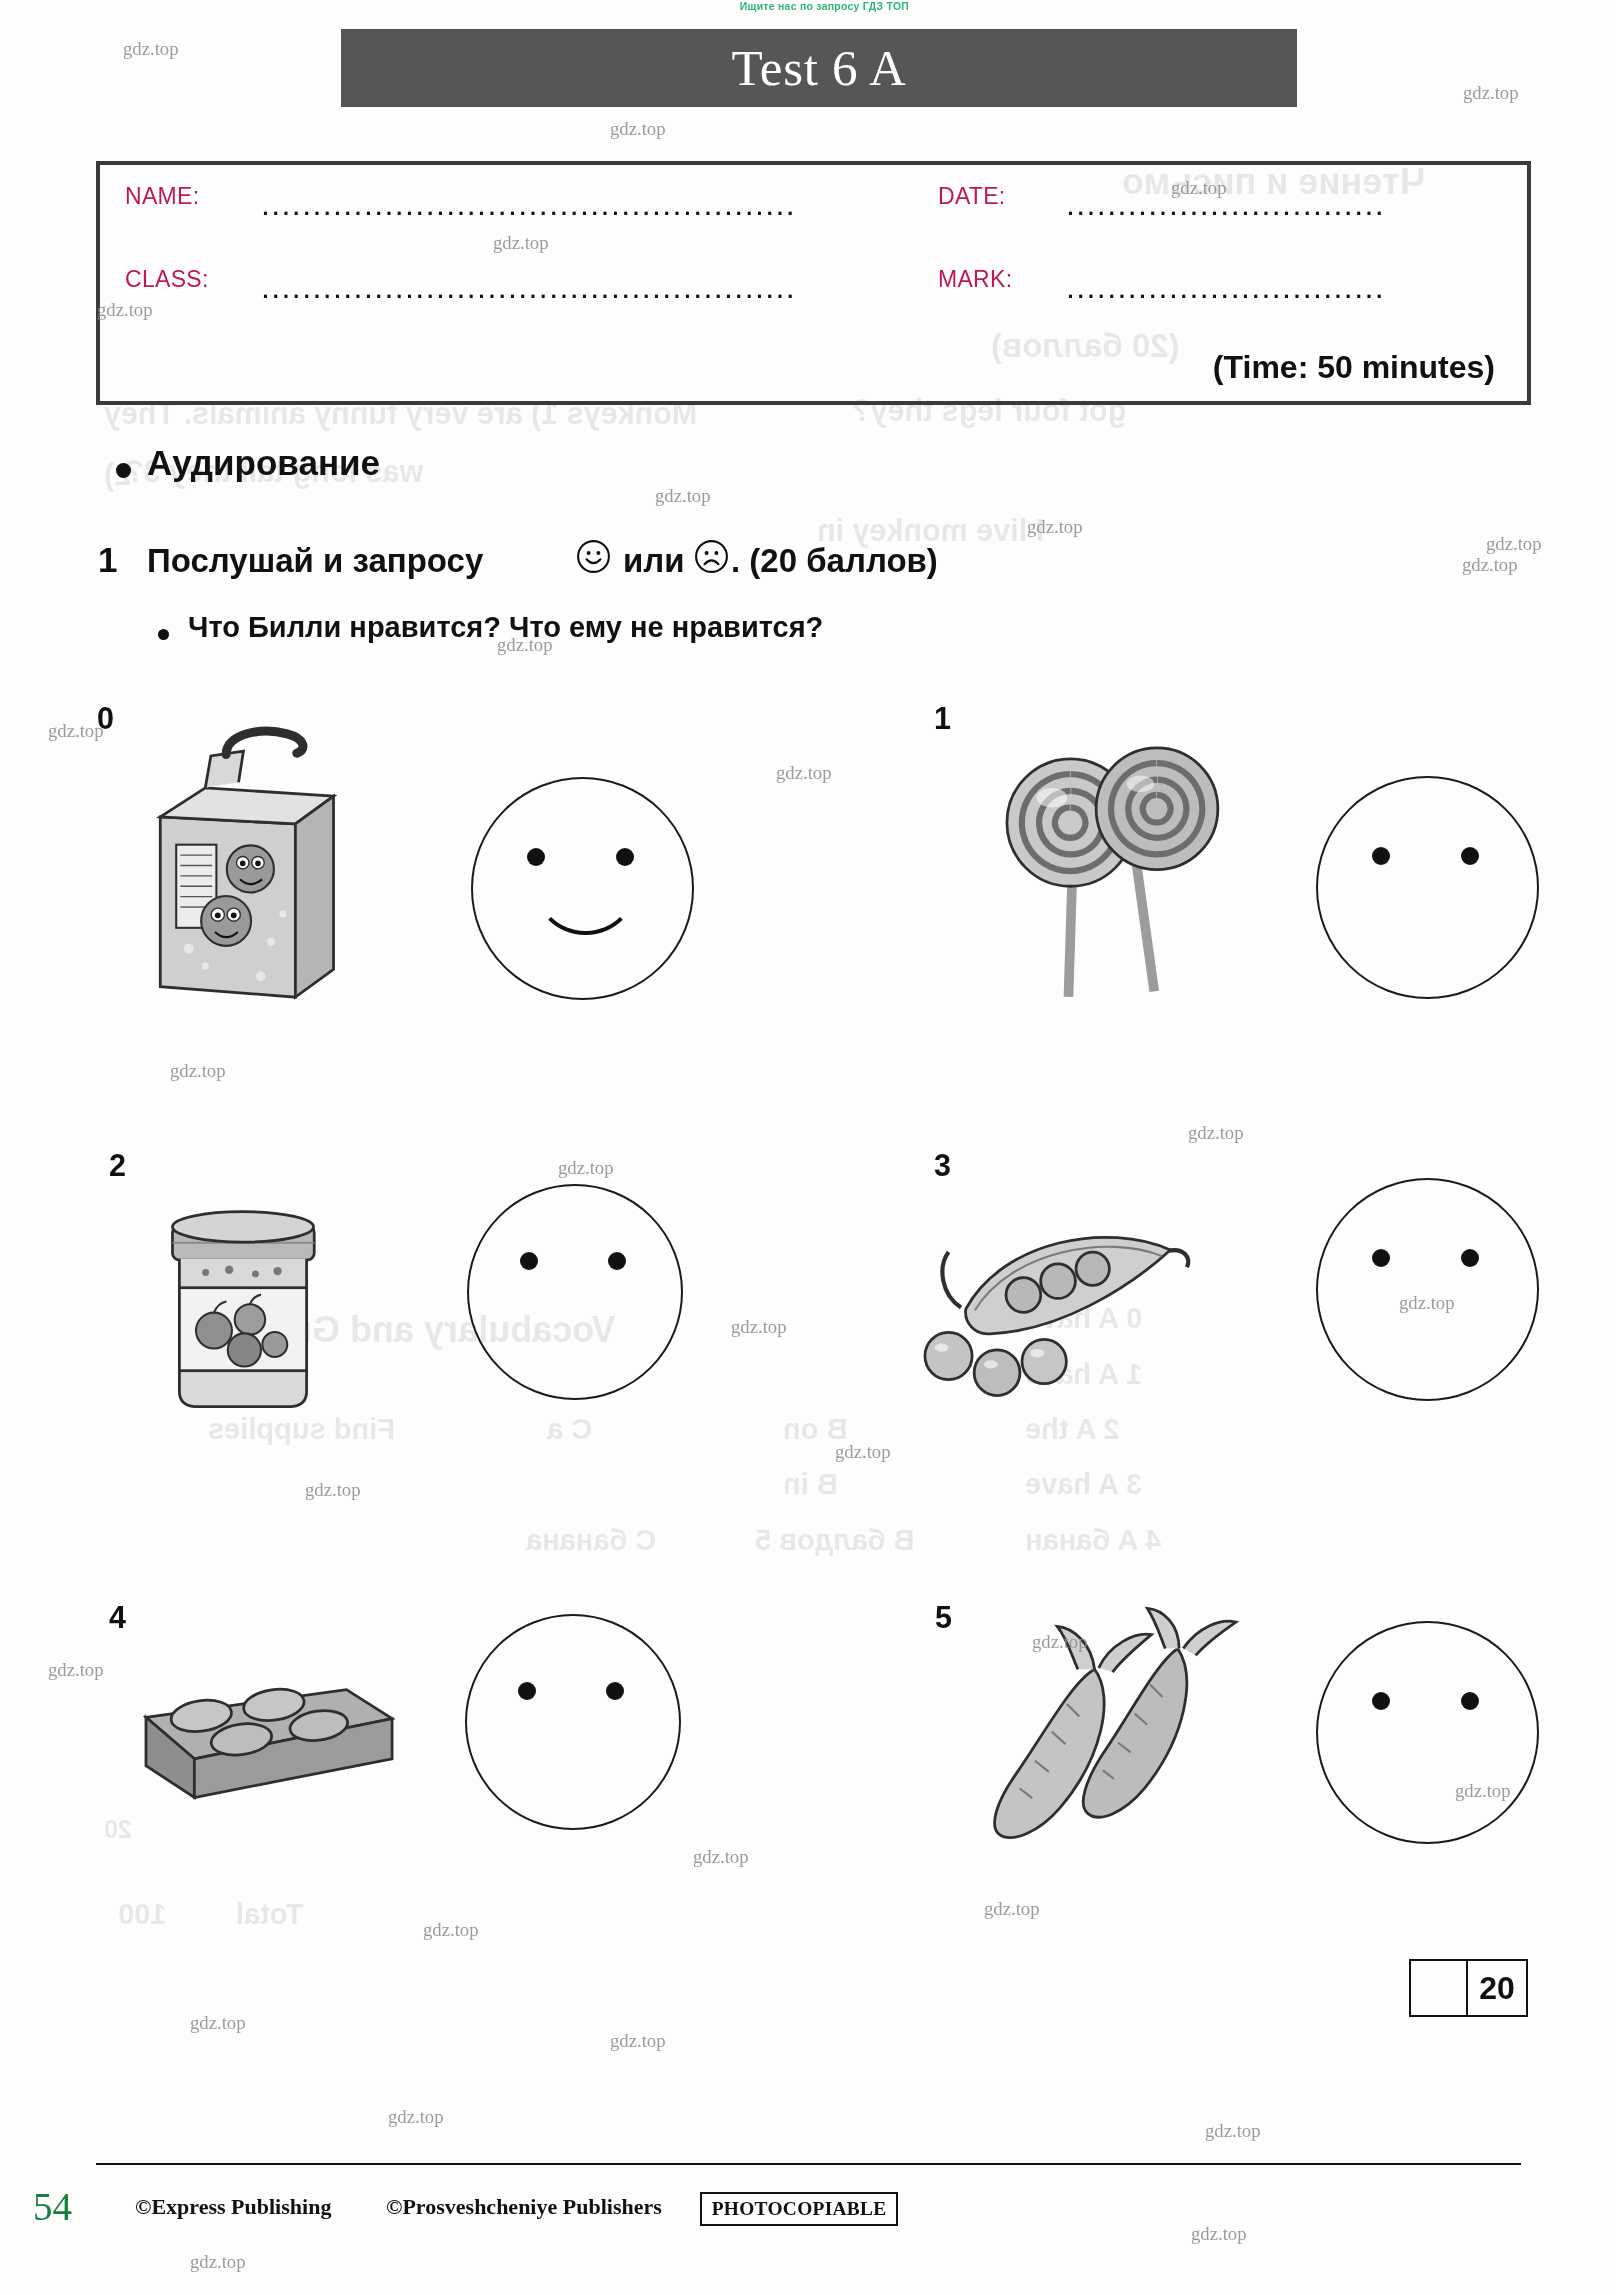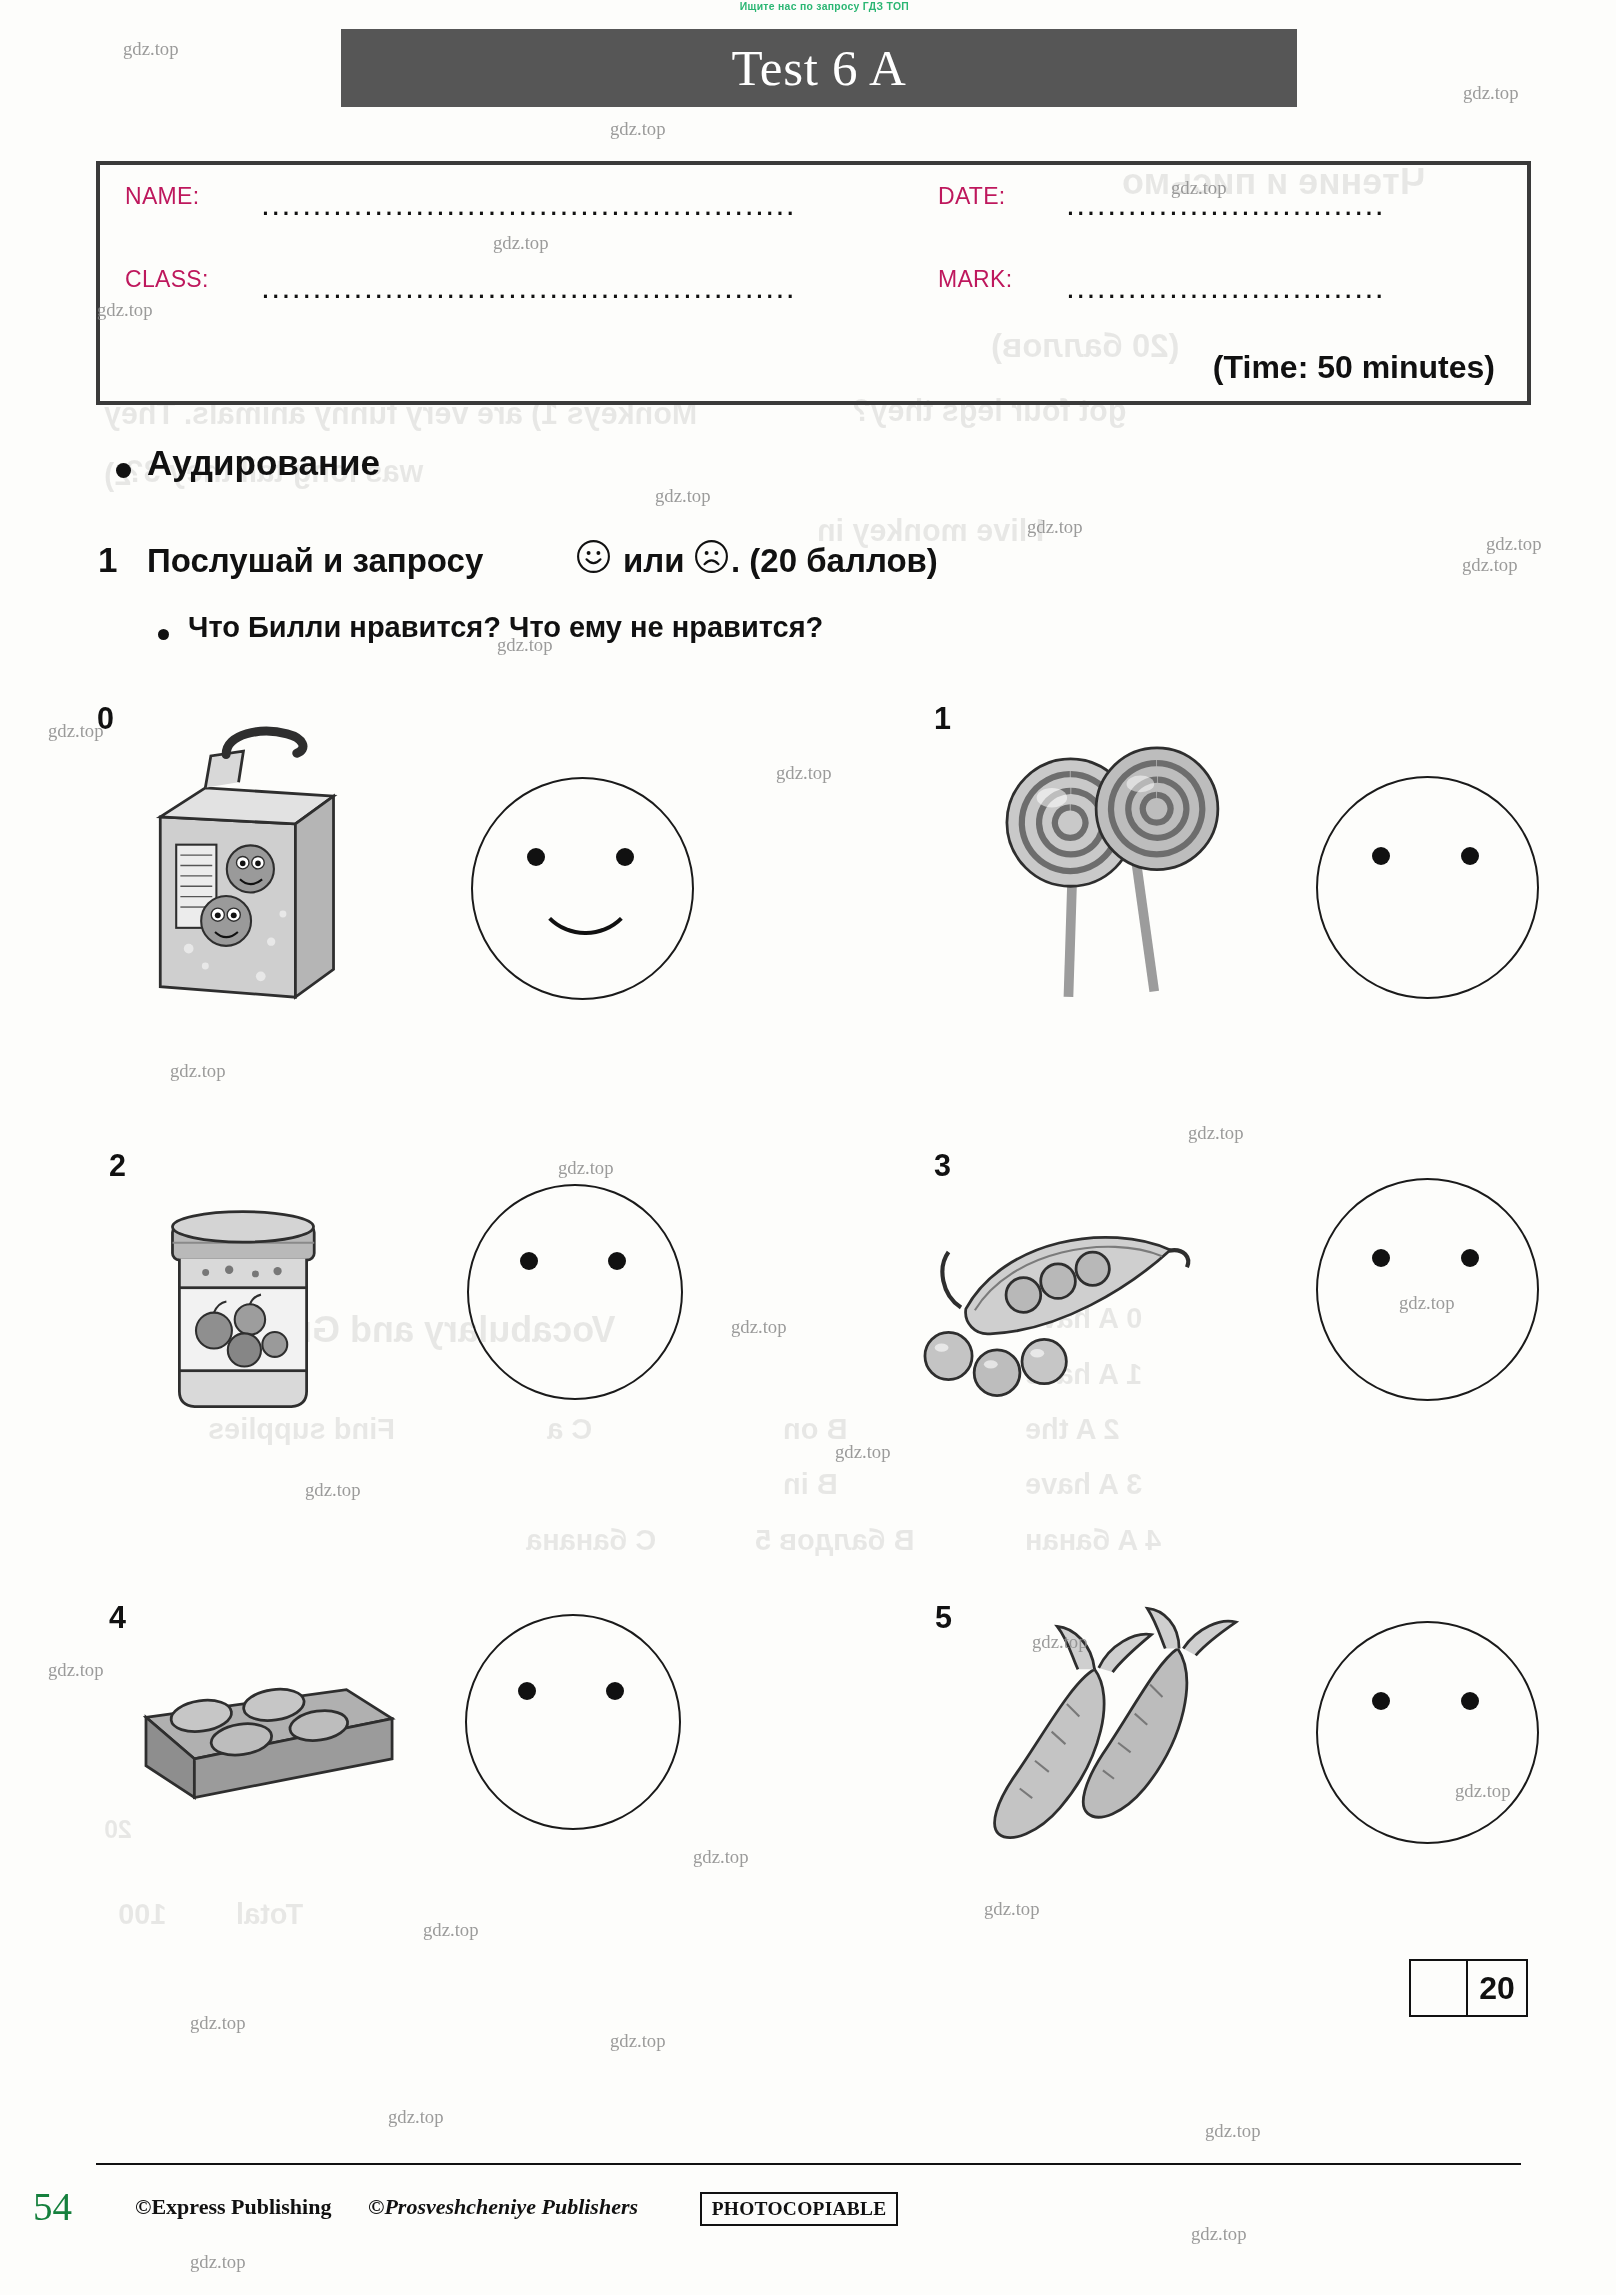--- a/index.html
+++ b/index.html
@@ -440,21 +440,21 @@
   </div>
 
   <div class="score-box">
     <div class="empty"></div>
     <div class="val">20</div>
   </div>
 
   <div class="footer-rule"></div>
   <div class="pagenum">54</div>
   <div class="pub" style="left:135px;">©Express Publishing</div>
-  <div class="pub" style="left:368px;font-style:italic;">©Prosveshcheniye Publishers</div>
+  <div class="pub" style="left:386px;">©Prosveshcheniye Publishers</div>
   <div class="photocop">PHOTOCOPIABLE</div>
 
 
   <div id="wm-layer">
       <div class="wm" style="left: 123px; top: 38px;">gdz.top</div>
       <div class="wm" style="left: 1463px; top: 82px;">gdz.top</div>
       <div class="wm" style="left: 610px; top: 118px;">gdz.top</div>
       <div class="wm" style="left: 1171px; top: 177px;">gdz.top</div>
       <div class="wm" style="left: 493px; top: 232px;">gdz.top</div>
       <div class="wm" style="left: 97px; top: 299px;">gdz.top</div>

